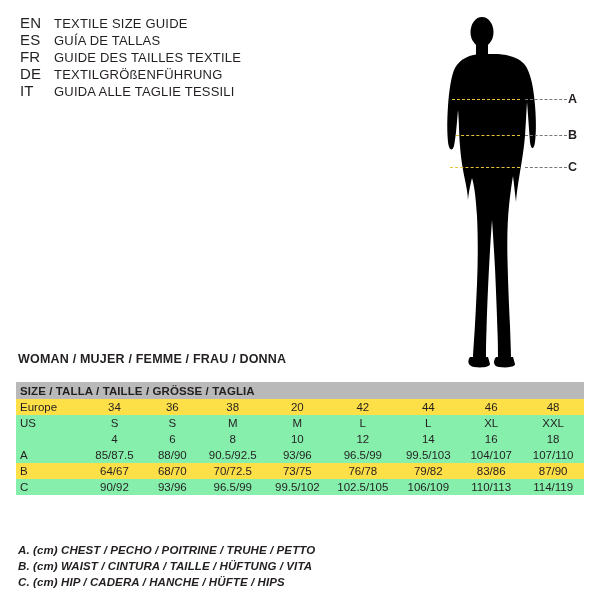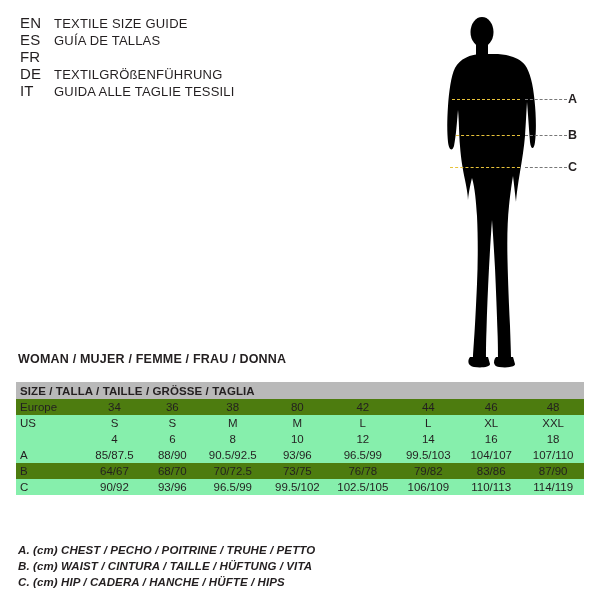--- a/index.html
+++ b/index.html
@@ -98,21 +98,21 @@
     color: #231f20;
     white-space: nowrap;
   }
   tr.head-row td {
     background: #b9b9b9;
     font-weight: bold;
     font-size: 11.5px;
     height: 17px;
     letter-spacing: 0.1px;
   }
-  tr.shade td { background: #4d7c0f; }
+  tr.shade td { background: #fde047; }
   tr.plain td { background: #86efac; }
   td.label-col {
     width: 86px;
     text-align: left;
     padding-left: 6px;
   }
   td.val { text-align: center; width: 68px; }
 
   
   .notes {
@@ -134,20 +134,21 @@
     <div class="lang-row">
       <span class="lang-code">EN</span>
       <span class="lang-title">TEXTILE SIZE GUIDE</span>
     </div>
     <div class="lang-row">
       <span class="lang-code">ES</span>
       <span class="lang-title">GUÍA DE TALLAS</span>
     </div>
     <div class="lang-row">
       <span class="lang-code">FR</span>
+      <span class="lang-title">GUIDE DES TAILLES TEXTILE</span>
     </div>
     <div class="lang-row">
       <span class="lang-code">DE</span>
       <span class="lang-title">TEXTILGRÖßENFÜHRUNG</span>
     </div>
     <div class="lang-row">
       <span class="lang-code">IT</span>
       <span class="lang-title">GUIDA ALLE TAGLIE TESSILI</span>
     </div>
   </div>
@@ -221,21 +222,21 @@
       <tbody>
         <tr class="head-row">
           <td class="label-col" colspan="9">SIZE / TALLA / TAILLE / GRÖSSE / TAGLIA</td>
         </tr>
 
         <tr class="shade">
           <td class="label-col">Europe</td>
           <td class="val">34</td>
           <td class="val">36</td>
           <td class="val">38</td>
-          <td class="val">80</td>
+          <td class="val">20</td>
           <td class="val">42</td>
           <td class="val">44</td>
           <td class="val">46</td>
           <td class="val">48</td>
         </tr>
 
         <tr class="plain">
           <td class="label-col">US</td>
           <td class="val">S</td>
           <td class="val">S</td>

